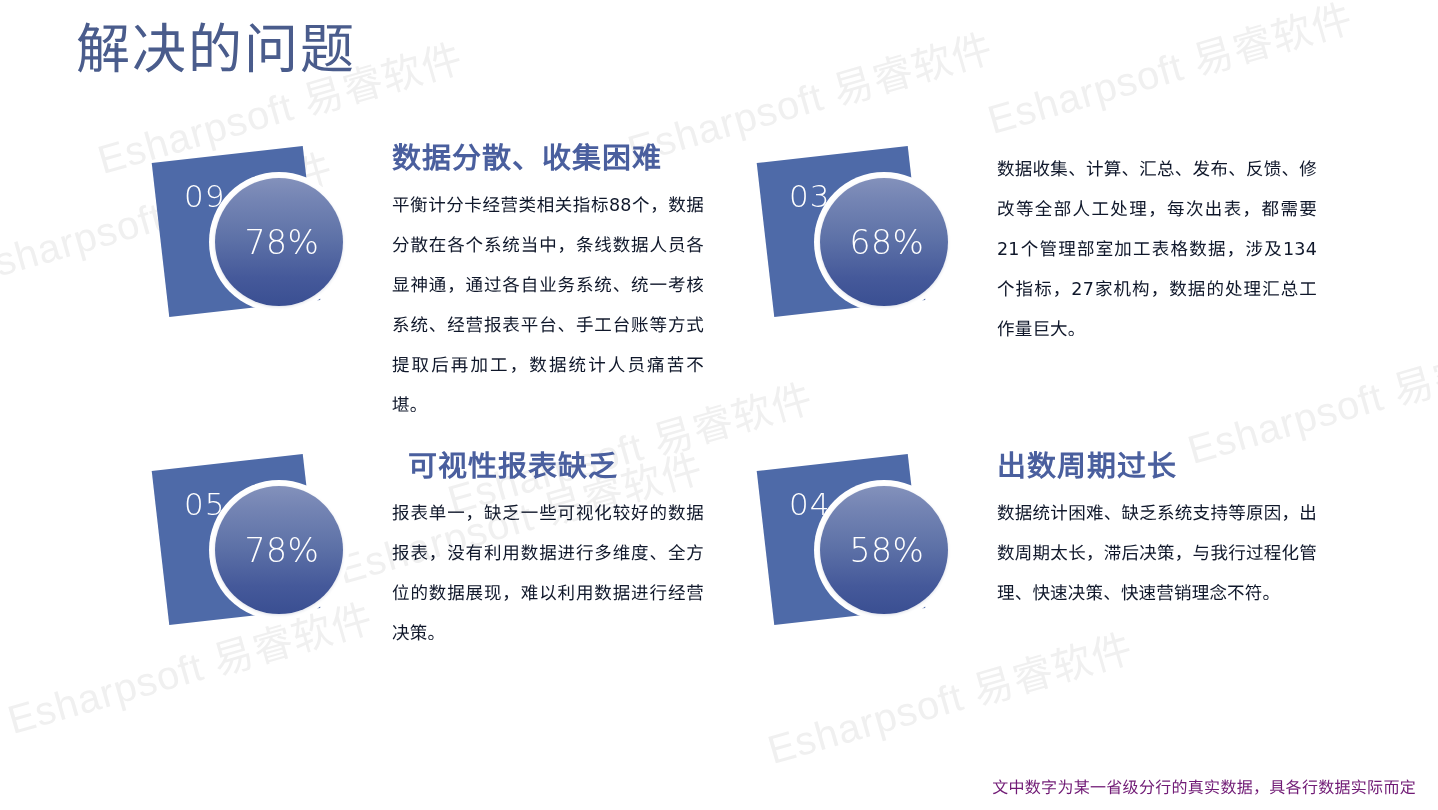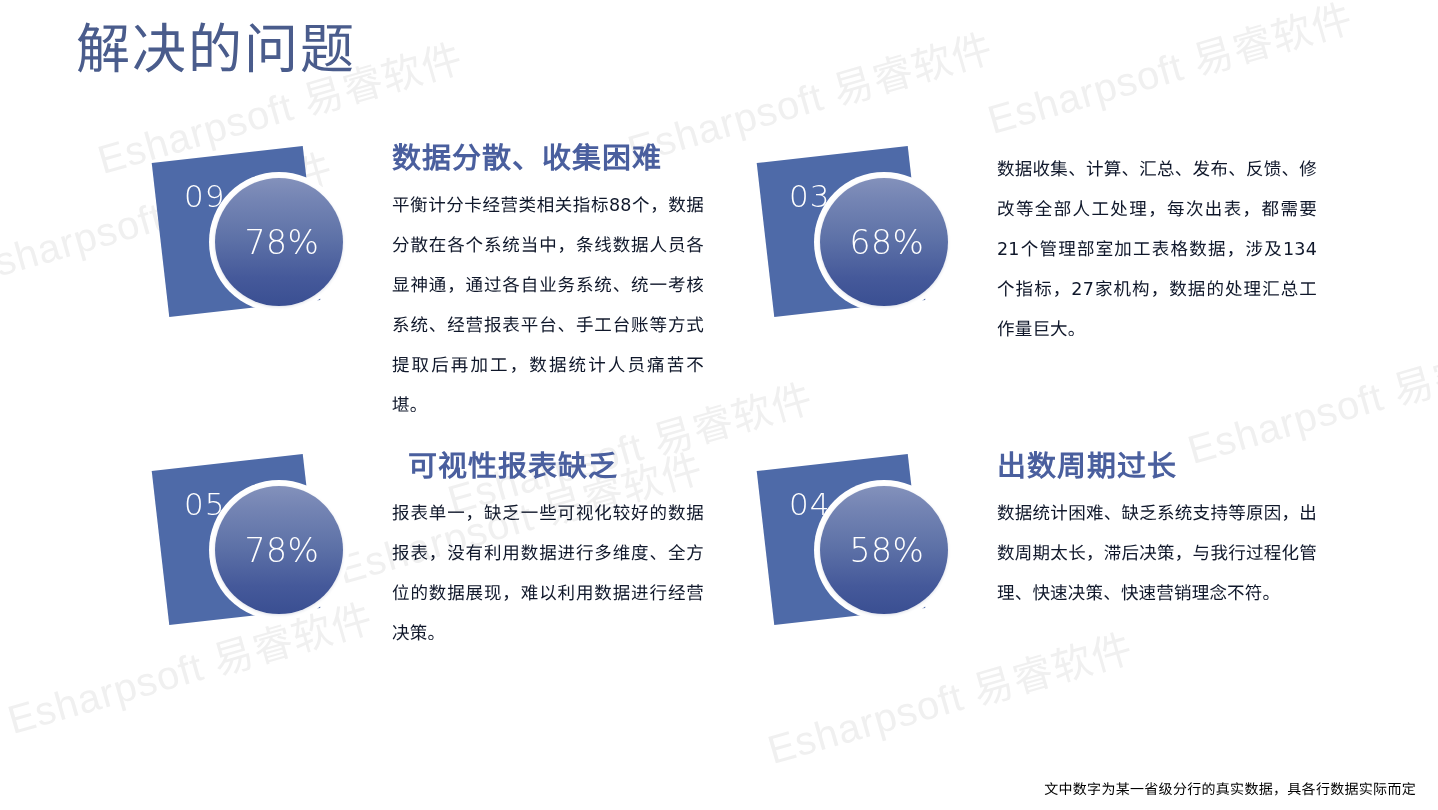--- a/index.html
+++ b/index.html
@@ -149,22 +149,22 @@
   #card-3 { left: 757px; top: 140px; }
   #card-4 { left: 757px; top: 448px; }
 
   #card-3 .card-text, #card-4 .card-text { width: 320px; }
 
   
   #footnote {
     position: absolute;
     right: 22px;
     bottom: 12px;
-    color: #000000;
-    font-size: 14px;
+    color: #701a75;
+    font-size: 16px;
     letter-spacing: 0.3px;
     z-index: 20;
     font-family: "DejaVu Sans", "Liberation Sans", sans-serif;
   }
 </style>
 </head>
 <body>
 
 <div id="slide">
 

